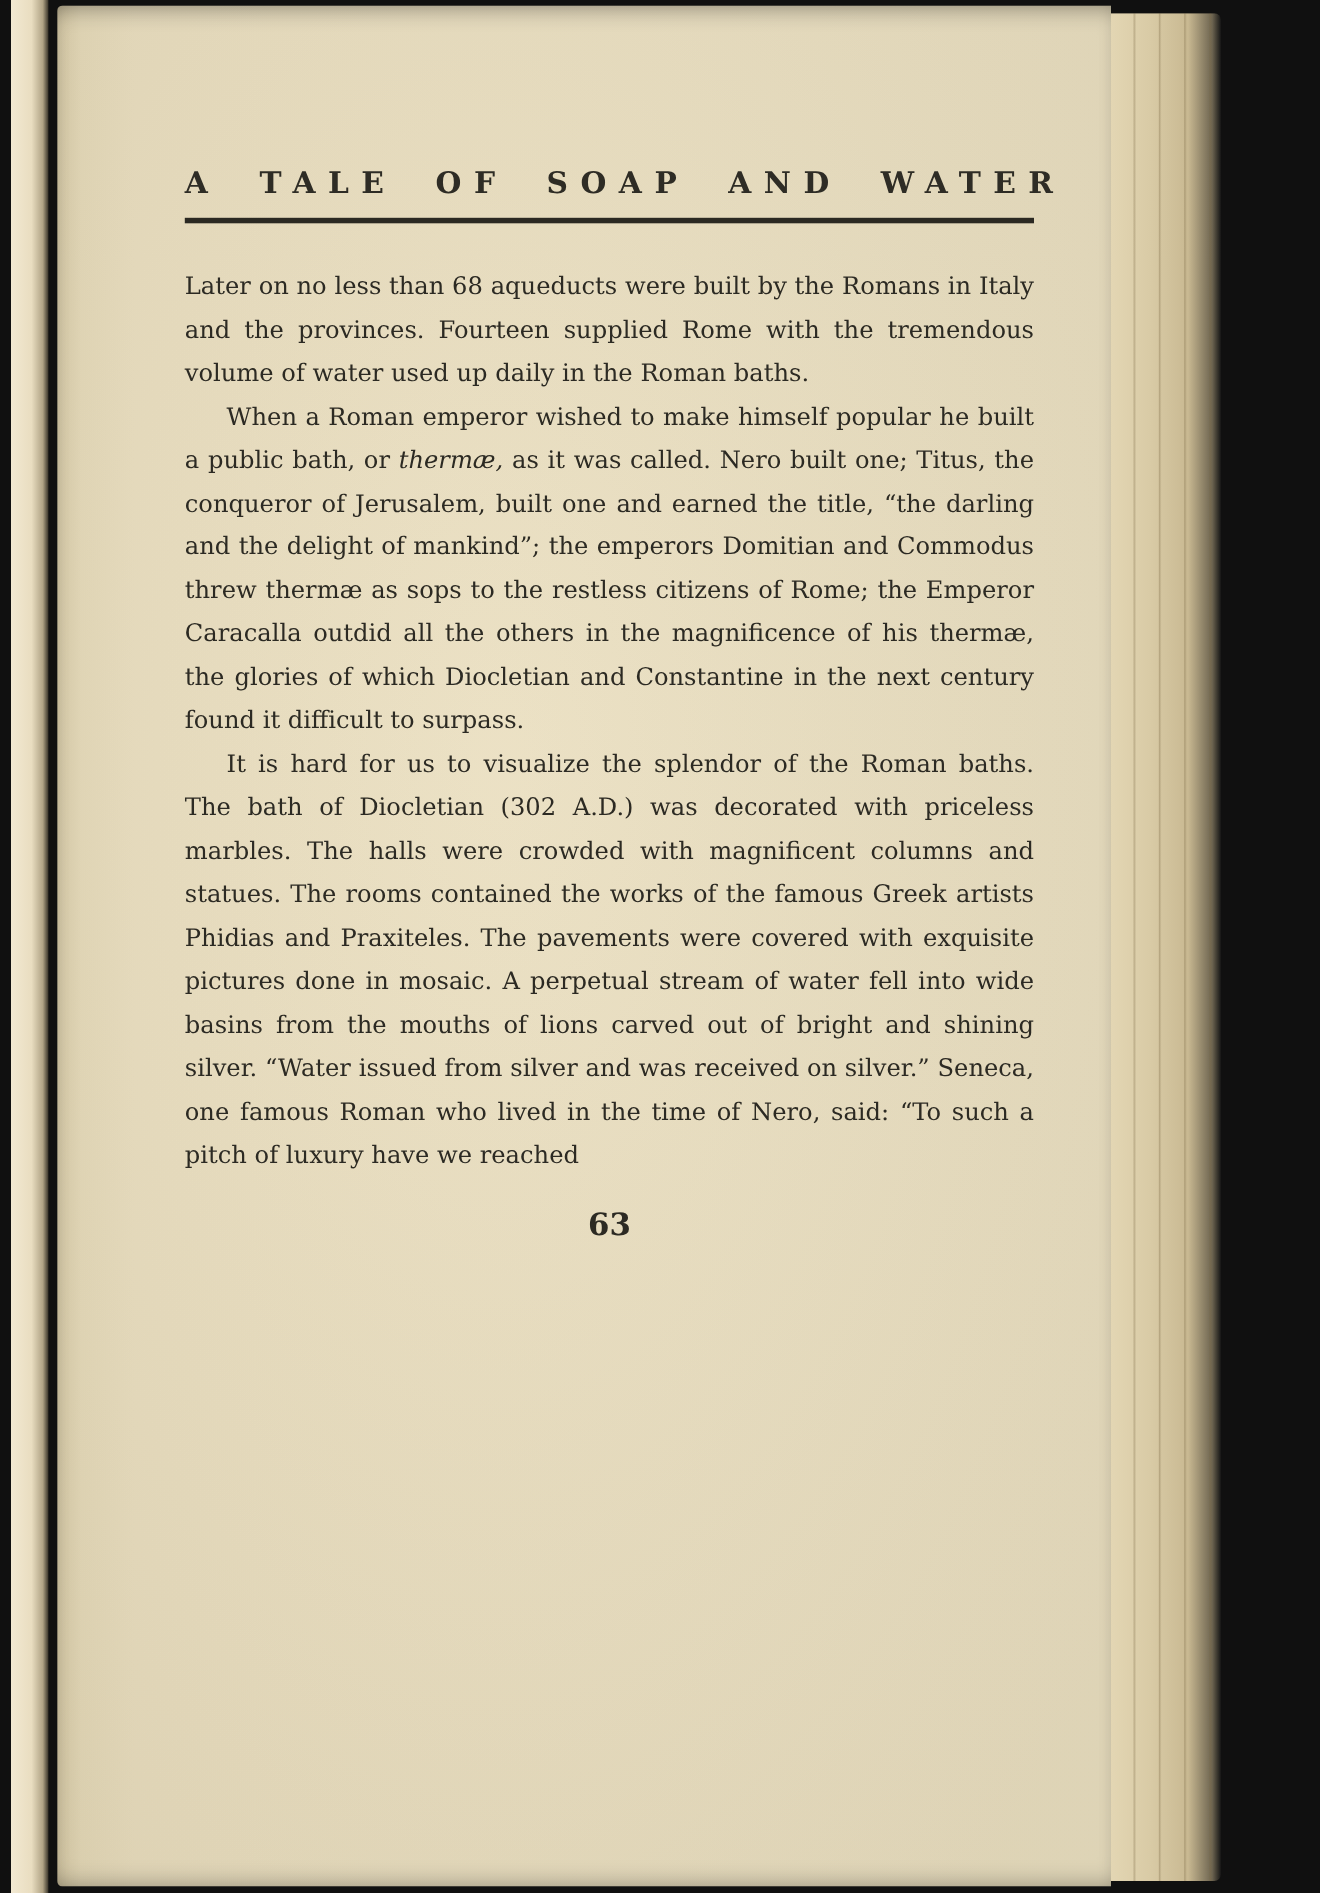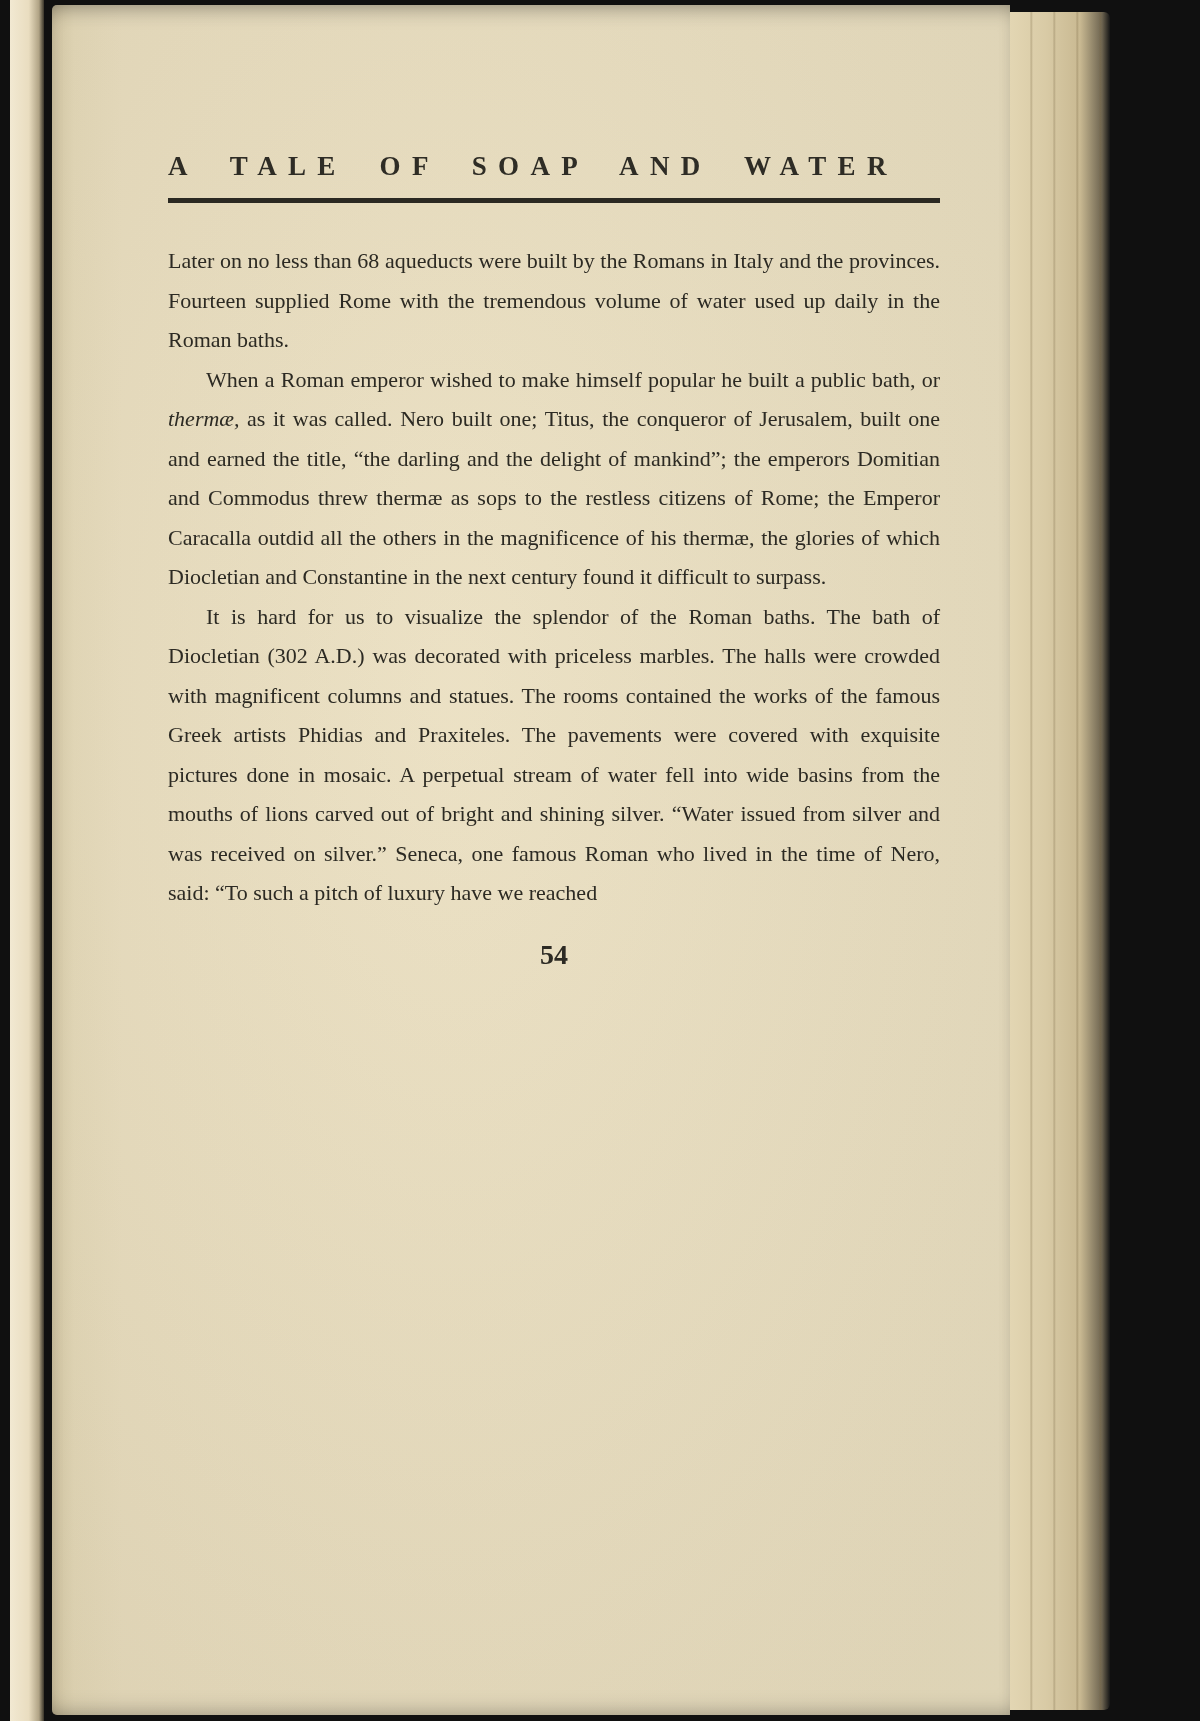--- a/index.html
+++ b/index.html
@@ -53,21 +53,20 @@
         rgba(122,104,68,0.35) 21px, rgba(122,104,68,0) 23px),
       linear-gradient(90deg, #e3d6b3 0%, #d9cba6 35%, #c9b992 70%, #6d6450 92%, #161616 100%);
     border-radius: 0 6px 6px 0;
   }
 
   .page-inner {
     position: absolute;
     left: 116px;
     top: 146px;
     width: 772px;
-    font-family: Liberation Serif, serif;
   }
 
   .running-head {
     margin: 0;
     font-size: 27px;
     font-weight: 700;
     letter-spacing: 0.42em;
     word-spacing: 0.55em;
     color: #2e2c25;
     white-space: nowrap;
@@ -113,17 +112,17 @@
 
 <div class="page-face">
   <div class="page-inner">
     <h1 class="running-head">A TALE OF SOAP AND WATER</h1>
     <hr class="title-rule">
     <div class="page-body">
         <p class="para"><span>Later on no less than 68 aqueducts were built by the Romans in Italy and the provinces. Fourteen supplied Rome with the tremendous volume of water used up daily in the Roman baths.</span></p>
         <p class="para indent"><span>When a Roman emperor wished to make himself popular he built a public bath, or </span><em>thermæ,</em><span> as it was called. Nero built one; Titus, the conqueror of Jerusalem, built one and earned the title, “the darling and the delight of mankind”; the emperors Domitian and Commodus threw thermæ as sops to the restless citizens of Rome; the Emperor Caracalla outdid all the others in the magnificence of his thermæ, the glories of which Diocletian and Constantine in the next century found it difficult to surpass.</span></p>
         <p class="para indent"><span>It is hard for us to visualize the splendor of the Roman baths. The bath of Diocletian (302 A.D.) was decorated with priceless marbles. The halls were crowded with magnificent columns and statues. The rooms contained the works of the famous Greek artists Phidias and Praxiteles. The pavements were covered with exquisite pictures done in mosaic. A perpetual stream of water fell into wide basins from the mouths of lions carved out of bright and shining silver. “Water issued from silver and was received on silver.” Seneca, one famous Roman who lived in the time of Nero, said: “To such a pitch of luxury have we reached</span></p>
       </div>
-    <div class="page-number">54</div>
+    <div class="page-number">63</div>
   </div>
 </div>
 
 <div class="page-edges"></div>
 
 </body></html>

